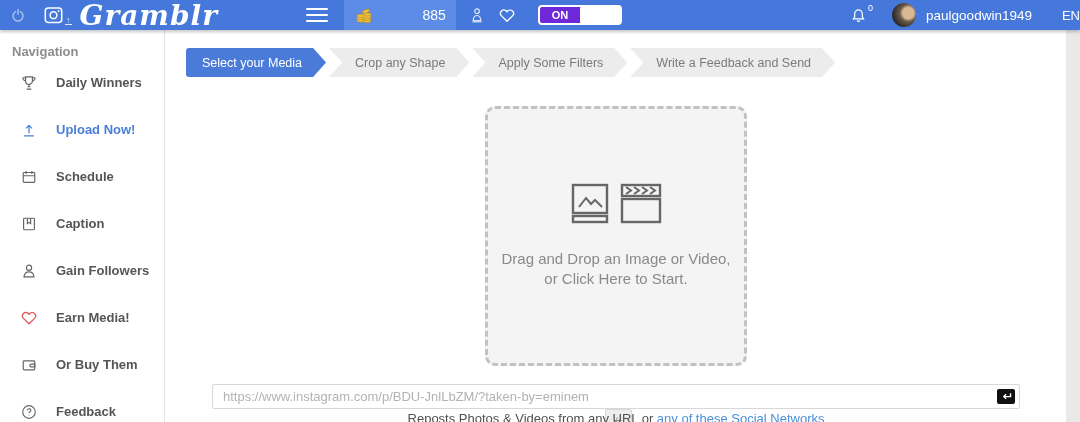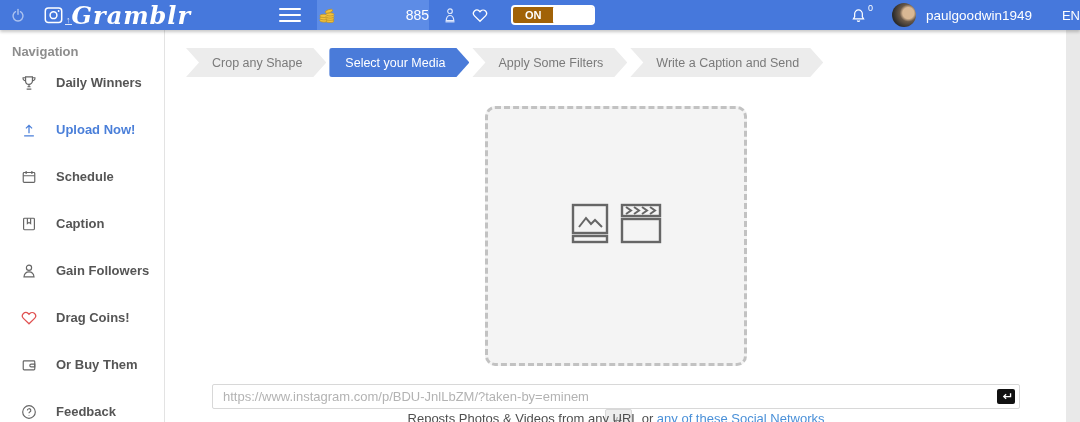--- a/index.html
+++ b/index.html
@@ -8,29 +8,29 @@
 
   
   .topbar { position:absolute; left:0; top:0; width:1080px; height:30px;
     background:#4678dc; display:flex; align-items:center; z-index:10;
     box-shadow:0 2px 3px rgba(0,0,0,.22); }
   .power { margin-left:10px; opacity:.55; display:flex; }
   .insta { margin-left:17px; display:flex; align-items:flex-end; }
   .insta .uparrow { color:#fff; font-size:9px; line-height:8px; opacity:.85;
     border-bottom:1px solid #fff; margin-left:1px; padding:0 1px; }
   .logo { color:#fff; font-family:"DejaVu Serif", serif; font-style:italic;
-    font-weight:bold; font-size:24px; letter-spacing:1px; }
+    font-weight:bold; font-size:28px; margin-left:8px; letter-spacing:1px; }
   .burger { margin-left:88px; width:22px; cursor:pointer; }
   .burger div { height:2.5px; background:#fff; margin:3.5px 0; border-radius:1px; }
   .coinpanel { margin-left:16px; width:112px; height:30px; background:#5d8ce6;
-    display:flex; align-items:center; padding:0 0; }
+    display:flex; align-items:center; padding:0 10px; }
   .coinpanel .count { color:#fff; font-size:14px; margin-left:auto; }
   .tb-ico { margin-left:14px; display:flex; cursor:pointer; }
   .toggle { margin-left:22px; width:84px; height:20px; border:2px solid #fff;
-    border-radius:4px; background:#a16207; display:flex; cursor:pointer; }
+    border-radius:4px; background:#6d28d9; display:flex; cursor:pointer; }
   .toggle .on { width:50%; color:#fff; font-size:11px; font-weight:bold;
     display:flex; align-items:center; justify-content:center; }
   .toggle .knob { width:50%; background:#fff; border-radius:1px; }
   .right-group { margin-left:auto; display:flex; align-items:center; height:30px; }
   .bell { position:relative; display:flex; cursor:pointer; }
   .bell sup { color:#fff; font-size:9px; position:absolute; top:-4px; right:-7px; }
   .avatar { width:24px; height:24px; border-radius:50%; margin-left:26px; cursor:pointer;
     background:radial-gradient(circle at 68% 42%, #d9b894 0 26%, #6a5948 40%, #2b2b2b 72%); }
   .uname { color:#fff; font-size:13.5px; margin-left:10px; cursor:pointer; }
   .lang { color:#ffffff; font-size:13px; margin-left:30px; 
@@ -212,21 +212,21 @@
     </span>
     <span class="lbl">Gain Followers</span>
   </div>
 
   <div class="nav-item red-accent">
     <span class="nico">
       <svg width="18" height="17" viewBox="0 0 20 18" fill="none" stroke="#e05151" stroke-width="1.4">
         <path d="M10 16 3.8 10A3.8 3.8 0 0 1 9.2 4.6l.8.8.8-.8A3.8 3.8 0 0 1 16.2 10z"></path>
       </svg>
     </span>
-    <span class="lbl">Drag Coins!</span>
+    <span class="lbl">Earn Media!</span>
   </div>
 
   <div class="nav-item">
     <span class="nico">
       <svg width="18" height="18" viewBox="0 0 20 20" fill="none" stroke="#666" stroke-width="1.3">
         <rect x="3.6" y="5.4" width="12.8" height="10" rx="1"></rect>
           <path d="M12.4 9h4v3h-4a1.5 1.5 0 0 1 0-3z"></path>
       </svg>
     </span>
     <span class="lbl">Or Buy Them</span>
@@ -239,46 +239,50 @@
         <path d="M8.2 8.2a1.9 1.9 0 1 1 2.6 1.8c-.6.3-.8.7-.8 1.4M10 13.6v.6"></path>
       </svg>
     </span>
     <span class="lbl">Feedback</span>
   </div>
 </div>
 
 <div class="content">
 
   <div class="steps">
+    <div class="step first active">
+      <span>Select your Media</span>
+    </div>
     <div class="step">
       <span style="margin-left:10px;">Crop any Shape</span>
     </div>
-    <div class="step first active">
-      <span>Select your Media</span>
-    </div>
     <div class="step">
       <span style="margin-left:10px;">Apply Some Filters</span>
     </div>
     <div class="step">
-      <span style="margin-left:10px;">Write a Caption and Send</span>
+      <span style="margin-left:10px;">Write a Feedback and Send</span>
     </div>
   </div>
 
   <div class="dropzone">
     <div class="dz-icons">
       <svg width="42" height="42" viewBox="0 0 40 42">
         <rect x="2" y="2" width="34" height="28" fill="none" stroke="#666" stroke-width="2.4"></rect>
         <path d="M8 24l7-9 5 6 4-4 7 7" fill="none" stroke="#666" stroke-width="2"></path>
         <rect x="2" y="33" width="34" height="6" fill="none" stroke="#666" stroke-width="2.4"></rect>
       </svg>
       <svg width="44" height="42" viewBox="0 0 42 42">
         <rect x="2" y="2" width="38" height="11" fill="none" stroke="#666" stroke-width="2.4"></rect>
         <path d="M6 4l5 3.5L6 11M14 4l5 3.5-5 3.5M22 4l5 3.5-5 3.5M30 4l5 3.5-5 3.5" fill="none" stroke="#666" stroke-width="2"></path>
         <rect x="2" y="16" width="38" height="23" fill="none" stroke="#666" stroke-width="2.4"></rect>
       </svg>
+    </div>
+    <div class="dz-text">
+      <div>Drag and Drop an Image or Video,</div>
+      <div>or Click Here to Start.</div>
     </div>
   </div>
 
   <div class="urlrow">
     <span class="urlwrap">
       <input class="urlinput" type="text" placeholder="https://www.instagram.com/p/BDU-JnlLbZM/?taken-by=eminem" style="">
       <span class="enterkey">
         <svg width="11" height="9" viewBox="0 0 12 10" fill="none" stroke="#fff" stroke-width="1.5">
           <path d="M10.5 1.5v3.6H3.2"></path>
             <path d="M5.6 2.6 3 5.1l2.6 2.5"></path>

